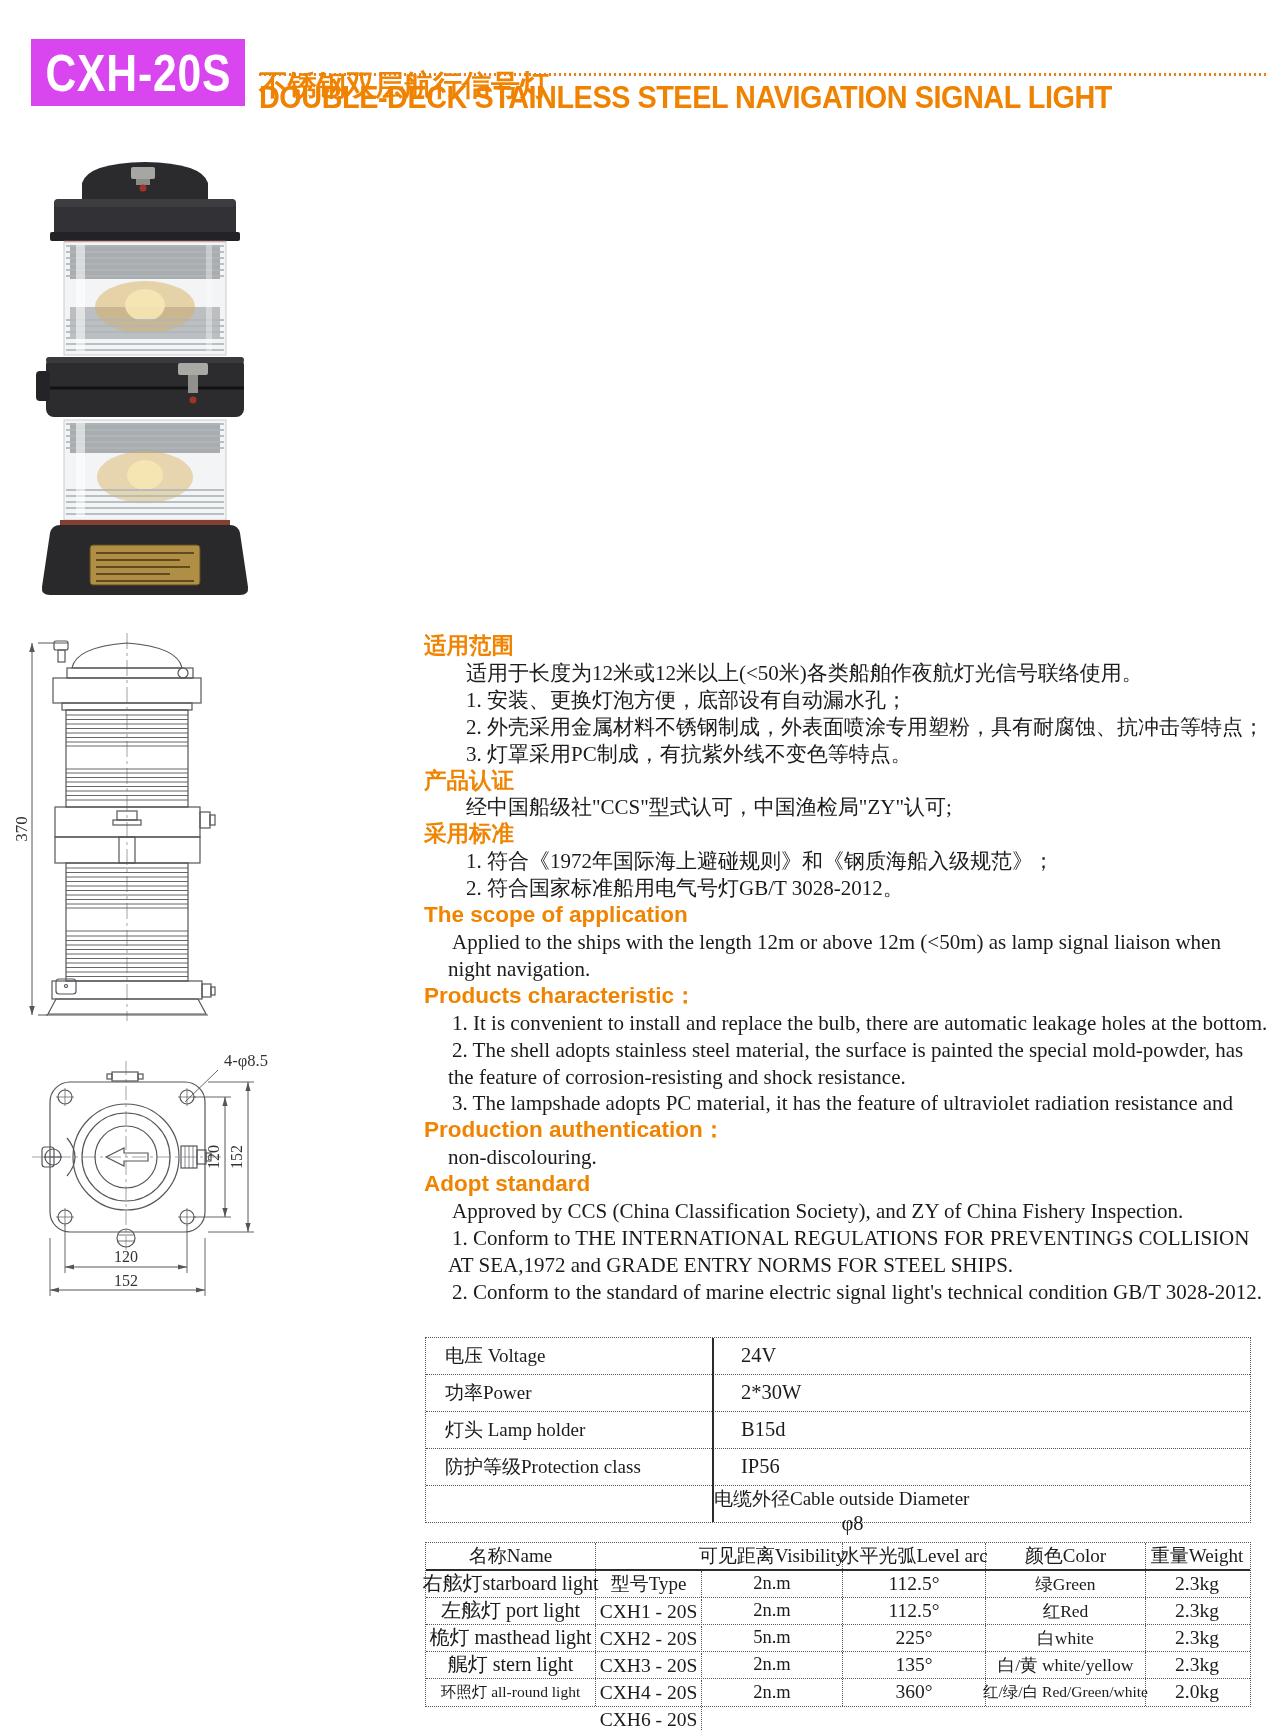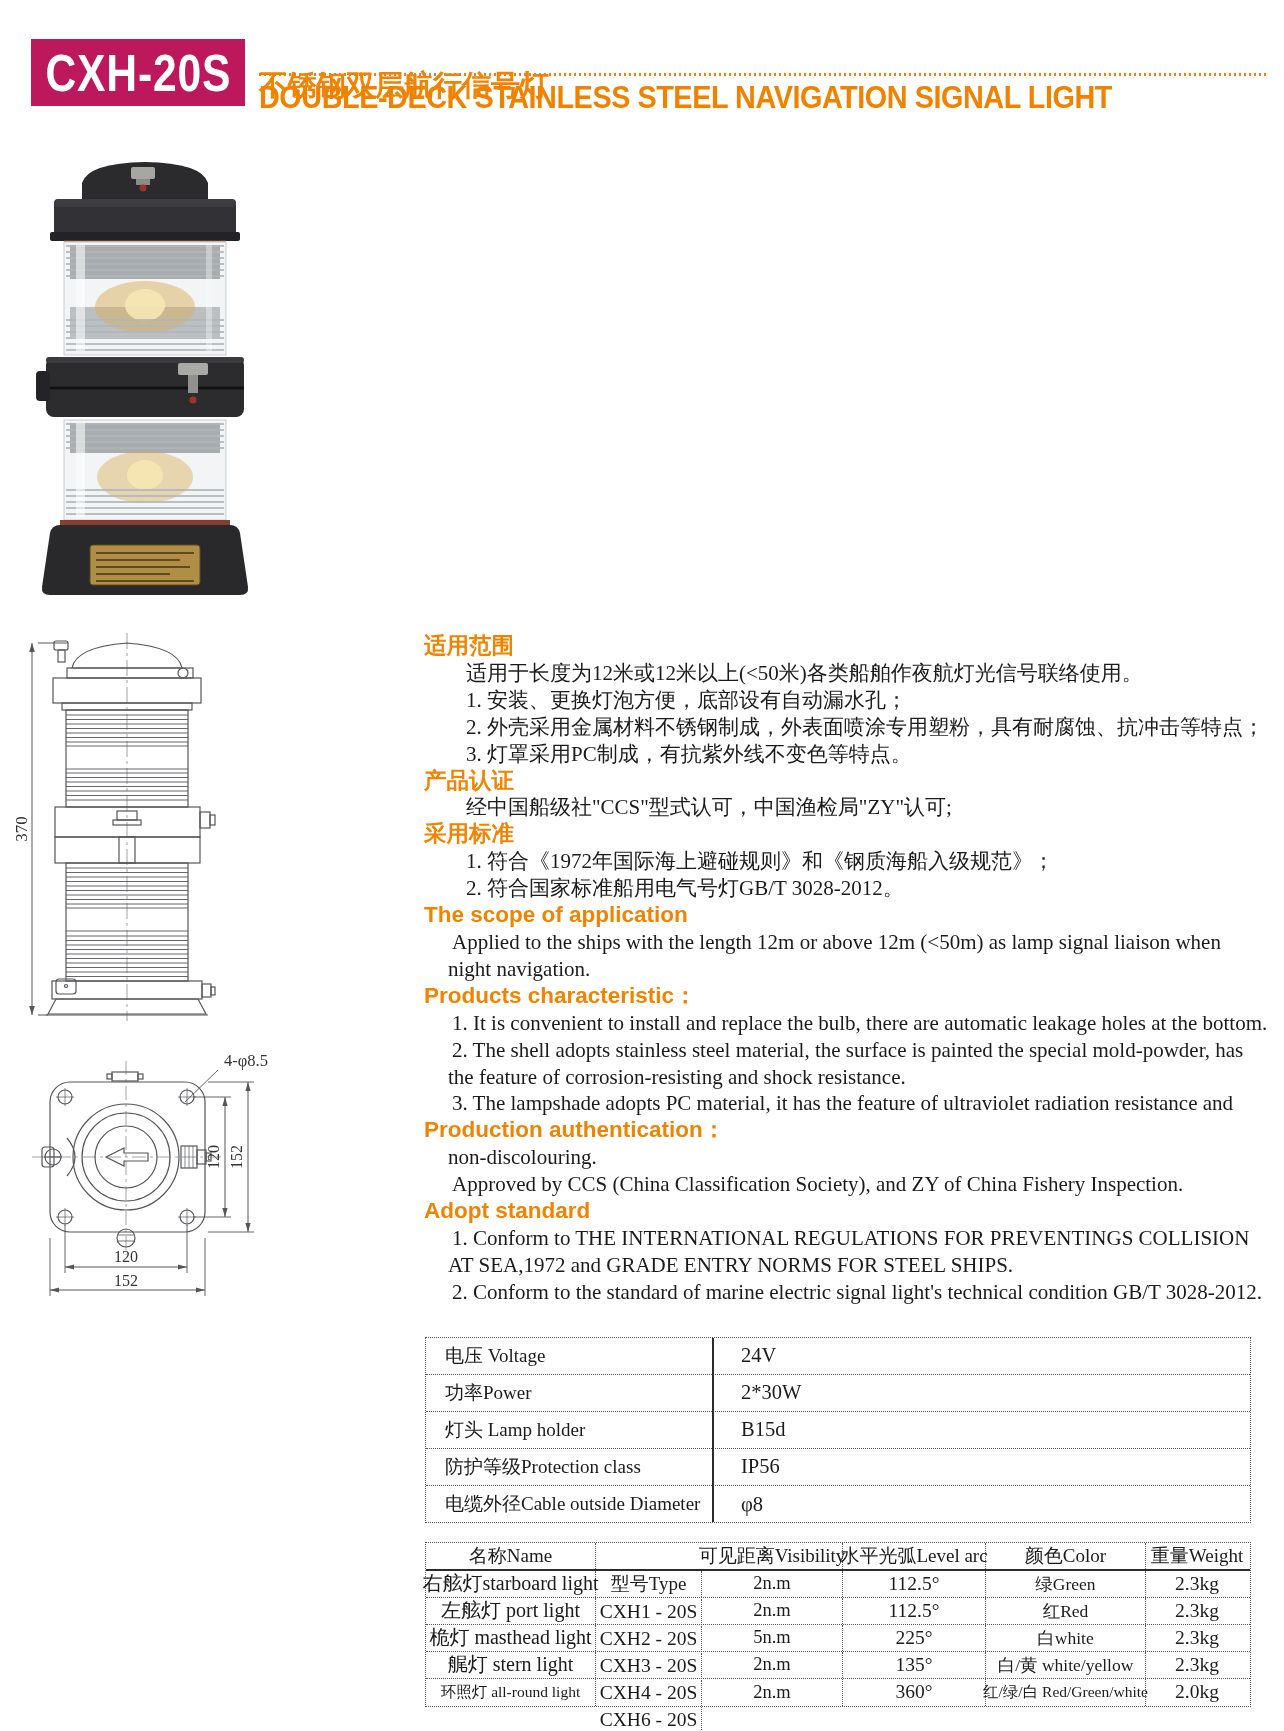--- a/index.html
+++ b/index.html
@@ -1,20 +1,20 @@
 <!DOCTYPE html>
 <html><head>
 <meta charset="utf-8">
 <style>
   html,body{margin:0;padding:0;background:#ffffff;}
   .page{position:relative;width:1284px;height:1731px;background:#fff;overflow:hidden;
         font-family:"Liberation Serif","DejaVu Serif",serif;color:#1b1b1b;}
 
   
-  .badge{position:absolute;left:31px;top:39px;width:214px;height:67px;background:#be185d;
+  .badge{position:absolute;left:31px;top:39px;width:214px;height:67px;background:#d946ef;
          display:flex;align-items:center;justify-content:center;}
   .badge span{font-family:"Liberation Sans",sans-serif;font-weight:bold;font-size:52px;color:#fff;
          transform:scaleX(.82);letter-spacing:1px;white-space:nowrap;}
   .title-cn{position:absolute;left:259px;top:34px;font-family:"Liberation Sans",sans-serif;
          font-weight:bold;font-size:29px;color:#f08300;white-space:nowrap;margin-top:32px;}
   .dotted-rule{position:absolute;left:259px;top:73px;width:1009px;height:3px;
          background:repeating-linear-gradient(90deg,#e8821e 0 2px,transparent 2px 5px);}
   .title-en{position:absolute;left:259px;top:80px;font-family:"Liberation Sans",sans-serif;
          font-weight:bold;font-size:31px;color:#ef8200;white-space:nowrap;
          transform-origin:left center;transform:scaleX(.93);letter-spacing:-.5px;}
@@ -33,21 +33,21 @@
   .para-cn{padding-left:42px;}
   .para-en{padding-left:28px;}
   .cont-en{padding-left:0;margin-left:24px;}
 
   
   .spec-table{position:absolute;left:425px;top:1337px;width:826px;border:1.5px dotted #555;
          box-sizing:border-box;}
   .spec-divider{position:absolute;left:286px;top:0;bottom:0;width:2px;background:#2b2b2b;}
   .spec-row{display:flex;height:36.9px;border-bottom:1.5px dotted #555;box-sizing:border-box;
          align-items:center;}
-  .spec-row:last-child{border-bottom:none;}
+  .spec-row:last-child{border-bottom:none;flex-direction:column;}
   .spec-label{width:286px;padding-left:19px;font-size:19px;box-sizing:border-box;white-space:nowrap;}
   .spec-value{padding-left:29px;font-size:20.5px;white-space:nowrap;}
 
   
   .model-table{position:absolute;left:425px;top:1542px;width:826px;border:1.5px dotted #555;
          box-sizing:border-box;}
   .mrow{display:flex;height:27.1px;border-bottom:1.5px dotted #57575a;box-sizing:border-box;}
   .mrow:last-child{border-bottom:none;}
   .mrow.mhead{height:27.5px;border-bottom:2.5px solid #2b2b2b;}
   .mcell{flex:0 0 auto;display:flex;align-items:center;justify-content:center;text-align:center;
@@ -242,22 +242,22 @@
       <div class="line heading-en">The scope of application</div>
       <div class="line para-en">Applied to the ships with the length 12m or above 12m (&lt;50m) as lamp signal liaison when</div>
       <div class="line cont-en">night navigation.</div>
       <div class="line heading-en">Products characteristic：</div>
       <div class="line para-en">1. It is convenient to install and replace the bulb, there are automatic leakage holes at the bottom.</div>
       <div class="line para-en">2. The shell adopts stainless steel material, the surface is painted the special mold-powder, has</div>
       <div class="line cont-en">the feature of corrosion-resisting and shock resistance.</div>
       <div class="line para-en">3. The lampshade adopts PC material, it has the feature of ultraviolet radiation resistance and</div>
       <div class="line heading-en">Production authentication：</div>
       <div class="line cont-en">non-discolouring.</div>
+      <div class="line heading-en">Adopt standard</div>
       <div class="line para-en">Approved by CCS (China Classification Society), and ZY of China Fishery Inspection.</div>
-      <div class="line heading-en">Adopt standard</div>
       <div class="line para-en">1. Conform to THE INTERNATIONAL REGULATIONS FOR PREVENTINGS COLLISION</div>
       <div class="line cont-en">AT SEA,1972 and GRADE ENTRY NORMS FOR STEEL SHIPS.</div>
       <div class="line para-en">2.  Conform to the standard of marine electric signal light's technical condition GB/T 3028-2012.</div>
     </div>
 
   <div class="spec-table" style="position:absolute;">
     <div class="spec-divider"></div>
     <div id="spec-rows">
         <div class="spec-row">
           <div class="spec-label">电压 Voltage</div>

